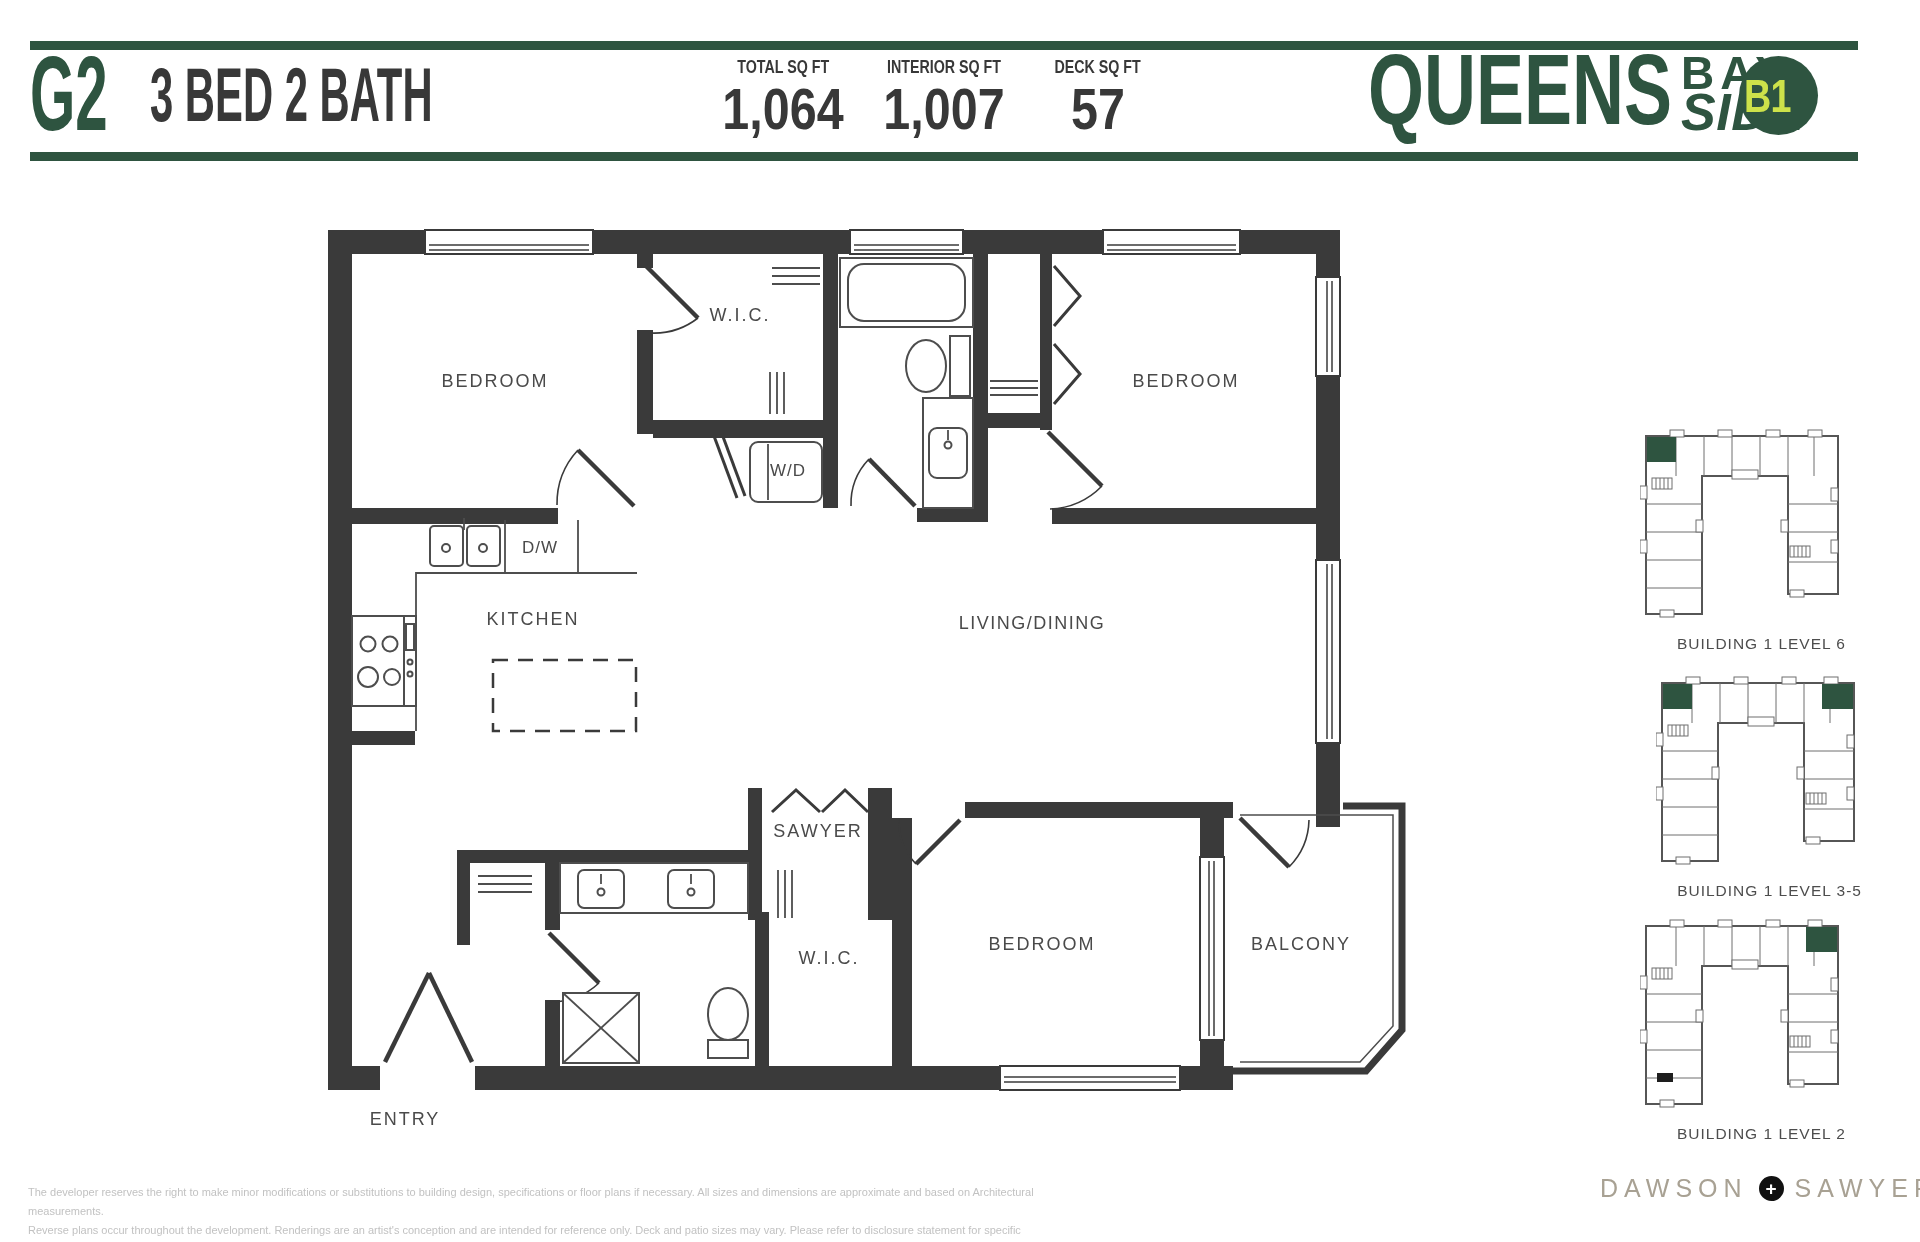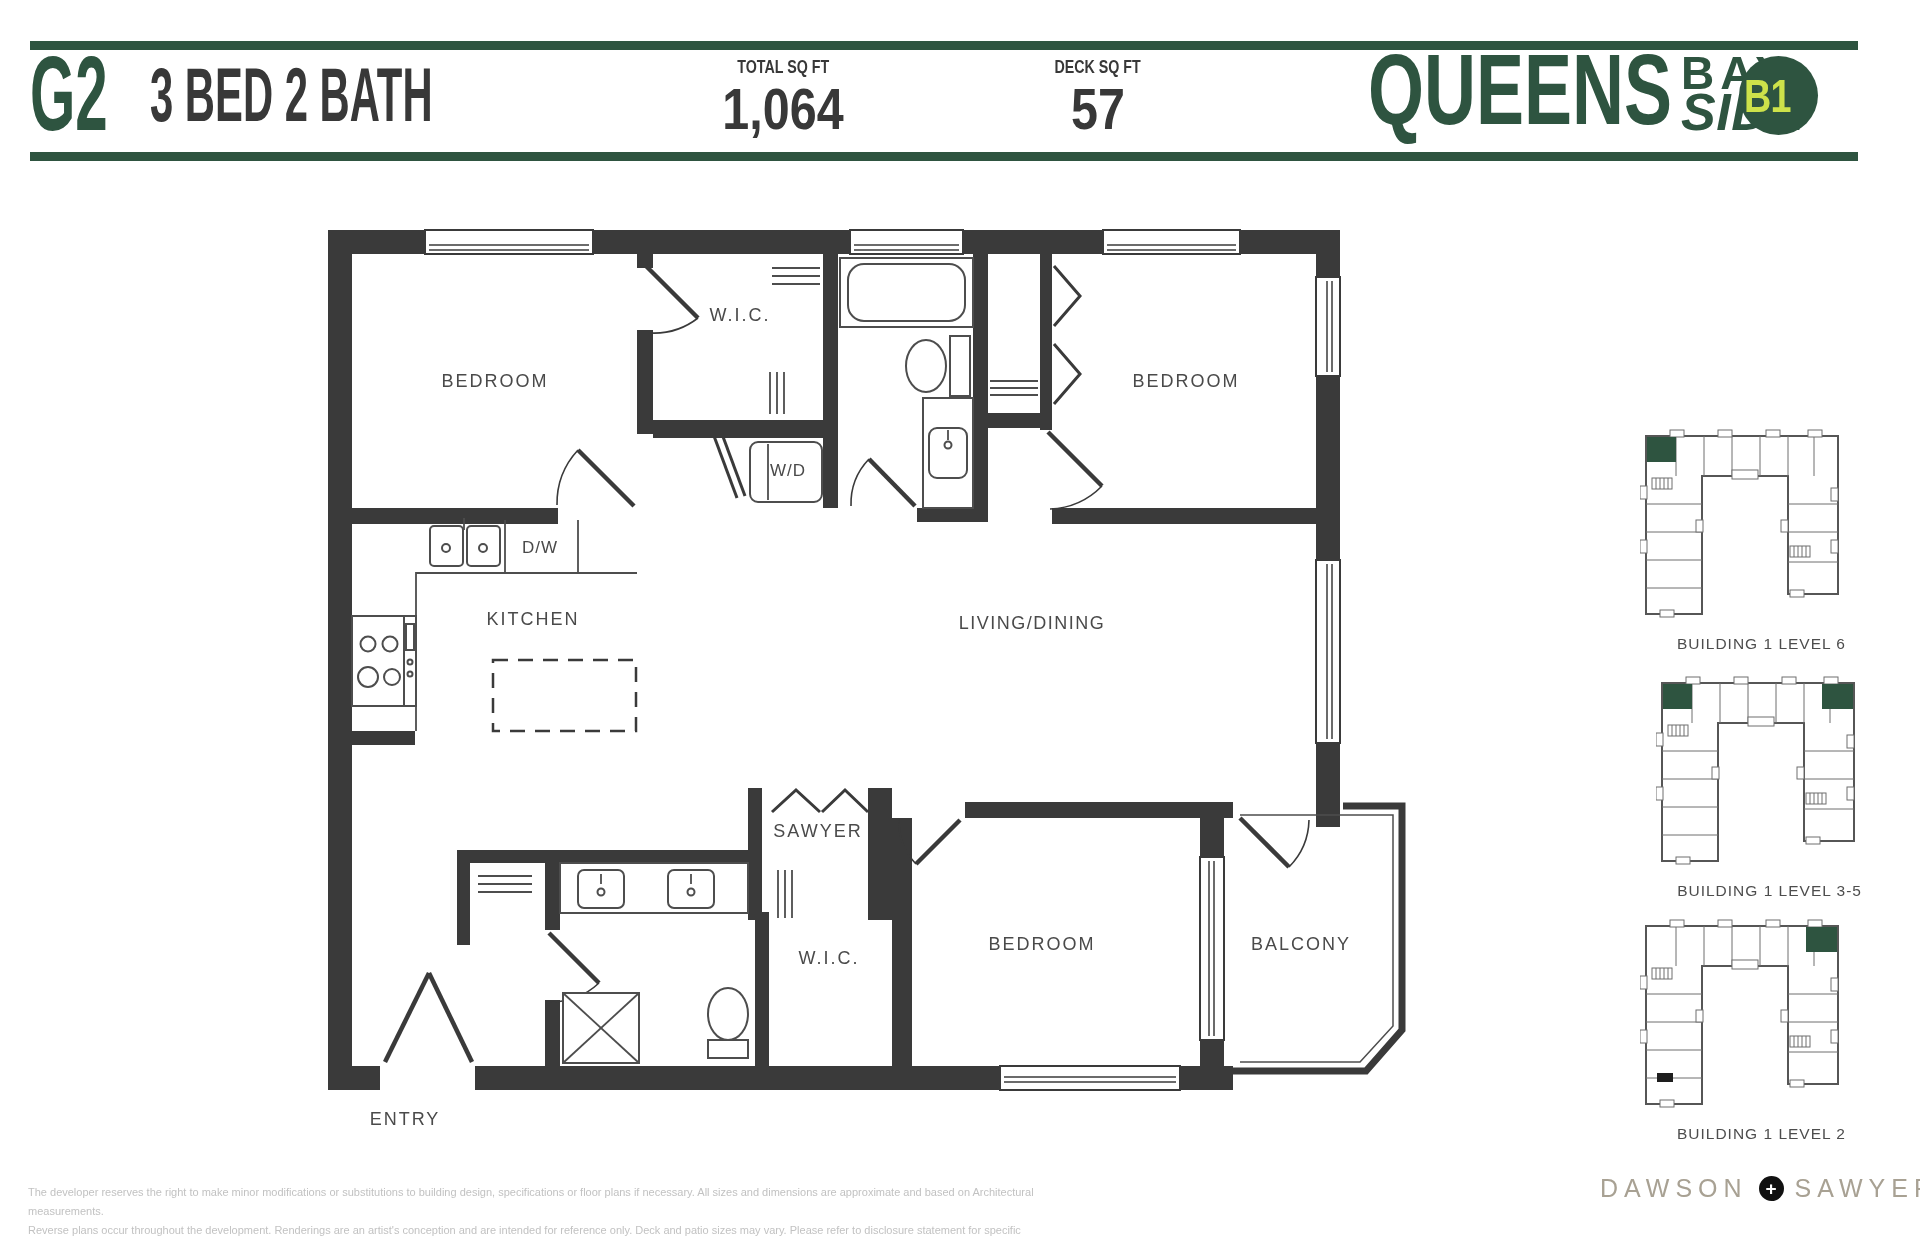--- a/index.html
+++ b/index.html
@@ -66,20 +66,24 @@
 
   <div class="rule" style="top:41px"></div>
   <div class="rule" style="top:152px"></div>
   <div class="plan-code">G2</div>
   <div class="plan-type">3 BED 2 BATH</div>
 
   <div class="stat" style="left:693px;top:57px">
     <span class="lbl">TOTAL SQ FT</span>
     <span class="val">1,064</span>
   </div>
+  <div class="stat" style="left:854px;top:57px">
+    <span class="lbl">INTERIOR SQ FT</span>
+    <span class="val">1,007</span>
+  </div>
   <div class="stat" style="left:1008px;top:57px">
     <span class="lbl">DECK SQ FT</span>
     <span class="val">57</span>
   </div>
 
   <div class="brand-name">QUEENS</div>
   <div class="brand-sub">
     <span class="l1">BAY</span>
     <span class="l2">SIDE</span>
   </div>

